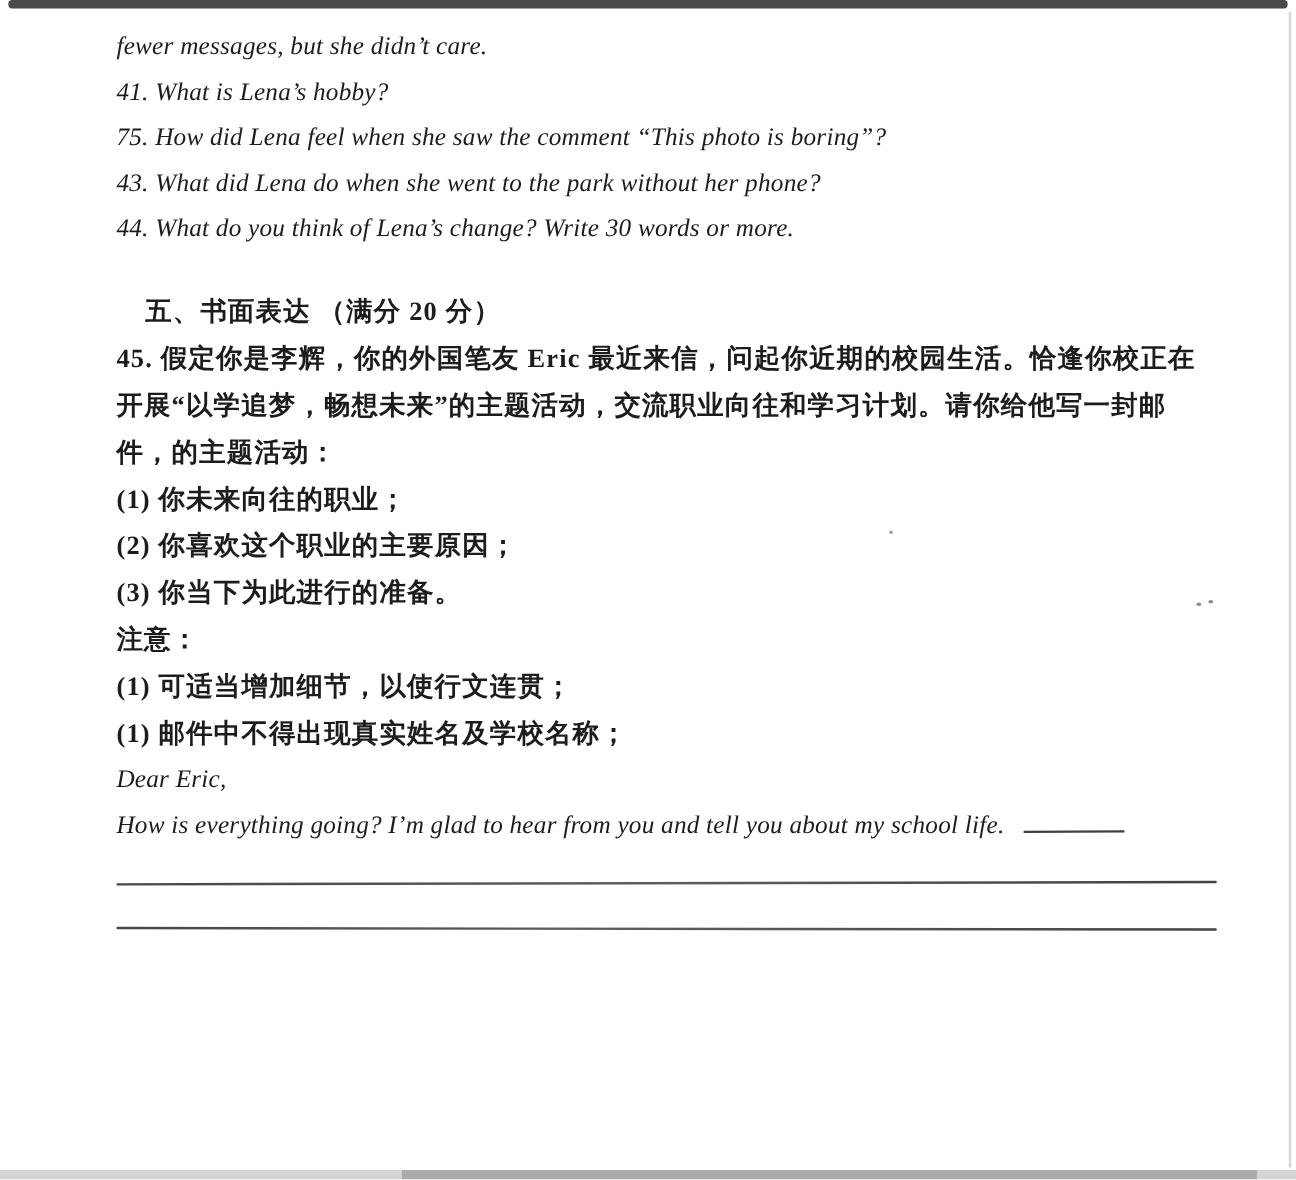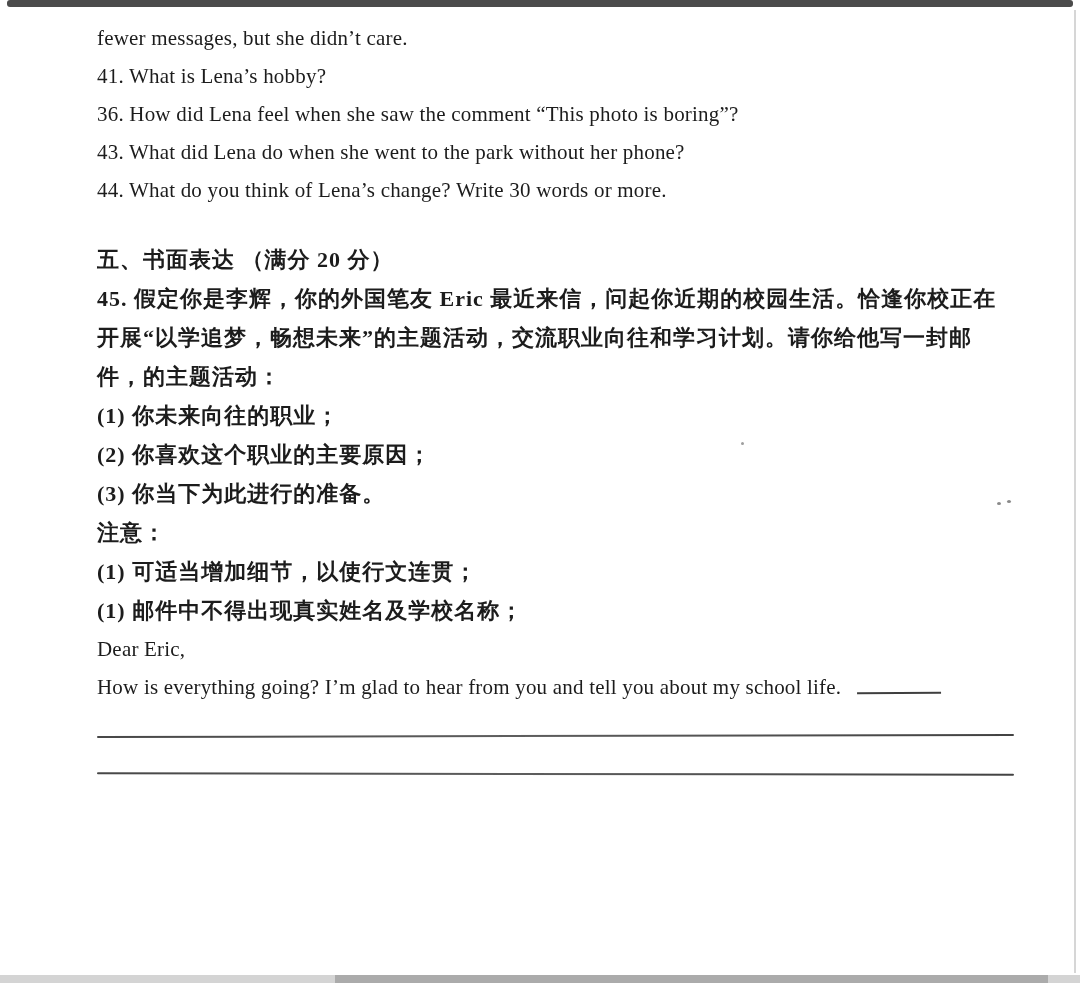--- a/index.html
+++ b/index.html
@@ -39,32 +39,34 @@
     top: 11px; left: 0; right: 0;
     padding: 8px 66px 0 97px;
     filter: blur(0.3px);
   }
   p { margin: 0; }
   .en {
     font-size: 21px;
     line-height: 38px;
     letter-spacing: 0.2px;
     white-space: nowrap;
+    font-style: italic;
   }
   .indent { text-indent: 40px; }
   .zh {
     font-size: 22px;
     line-height: 39px;
     letter-spacing: 1px;
     font-weight: 600;
     white-space: nowrap;
   }
   .section-heading {
     margin-top: 31px;
     font-weight: 700;
+    margin-left: 24px;
   }
   .blank-short {
     display: inline-block;
     width: 84px;
     border-bottom: 2px solid #3f3f3f;
     height: 0.9em;
     margin-left: 16px;
     transform: rotate(-0.3deg);
   }
   .write-line {
@@ -94,21 +96,21 @@
 </head>
 <body>
 
 <div class="scan-top-edge"></div>
 
 <div class="content">
 
   <p class="en">fewer messages, but she didn’t care.</p>
 
   <p class="en">41. What is Lena’s hobby?</p>
-  <p class="en">36. How did Lena feel when she saw the comment “This photo is boring”?</p>
+  <p class="en">75. How did Lena feel when she saw the comment “This photo is boring”?</p>
   <p class="en">43. What did Lena do when she went to the park without her phone?</p>
   <p class="en">44. What do you think of Lena’s change? Write 30 words or more.</p>
 
   <p class="zh section-heading">五、书面表达 （满分 20 分）</p>
 
   <p class="zh">45. 假定你是李辉，你的外国笔友 Eric 最近来信，问起你近期的校园生活。恰逢你校正在</p>
   <p class="zh">开展“以学追梦，畅想未来”的主题活动，交流职业向往和学习计划。请你给他写一封邮</p>
   <p class="zh">件，的主题活动：</p>
 
   <p class="zh">(1) 你未来向往的职业；</p>

